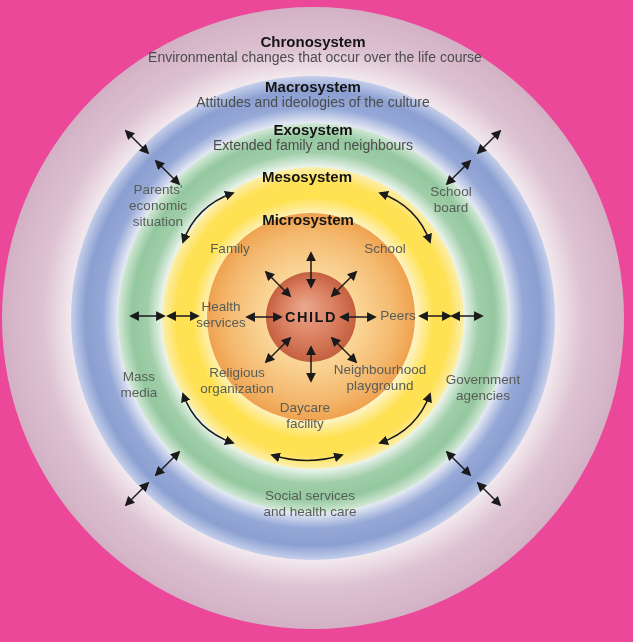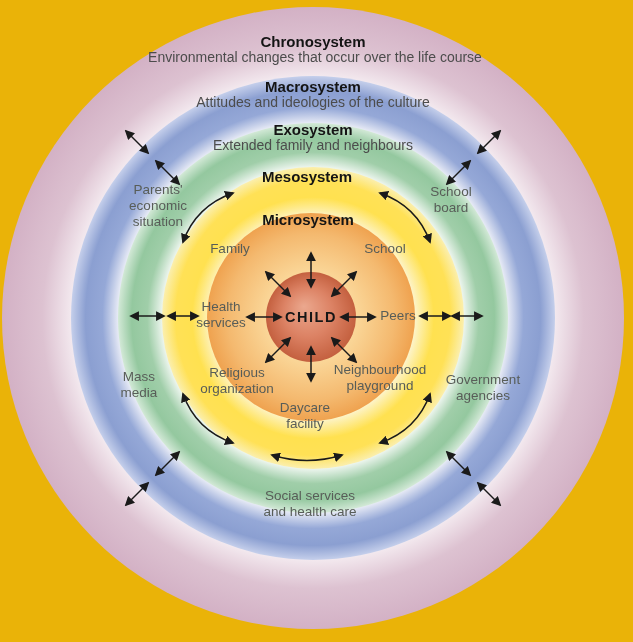--- a/index.html
+++ b/index.html
@@ -1,19 +1,19 @@
 <!DOCTYPE html>
 <html><head>
 <meta charset="utf-8">
 <style>
   html,body { margin:0; padding:0; background:#ffffff; }
   .stage {
     position:relative;
     width:633px; height:642px;
-    background:#eab308;
+    background:#ec4899;
     font-family:"Liberation Sans", sans-serif;
     overflow:hidden;
   }
   svg { display:block; }
   .t-sys   { font-family:"Liberation Sans",sans-serif; font-size:15px; font-weight:bold; fill:#141414; text-anchor:middle; }
   .t-desc  { font-family:"Liberation Sans",sans-serif; font-size:14px; fill:#4c4c4c; text-anchor:middle; }
   .t-label { font-family:"Liberation Sans",sans-serif; font-size:13.5px; fill:#585d58; text-anchor:middle; }
   .t-child { font-family:"Liberation Sans",sans-serif; font-size:14.5px; font-weight:bold; fill:#161616; text-anchor:middle; letter-spacing:1.5px; }
   .arrow   { stroke:#1a1a1a; stroke-width:1.5; fill:none; }
 </style>

